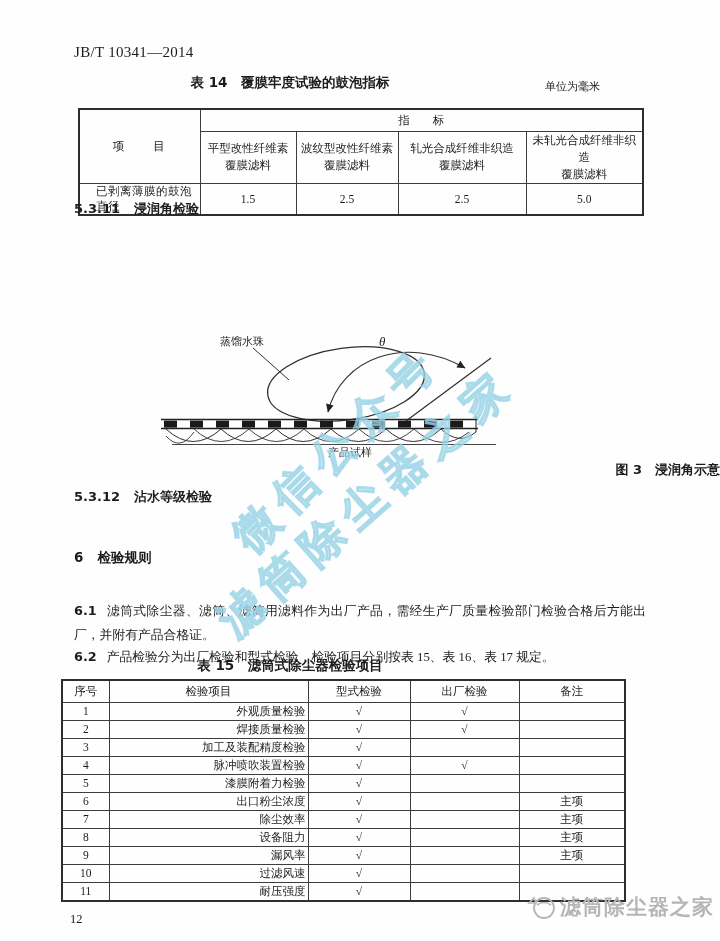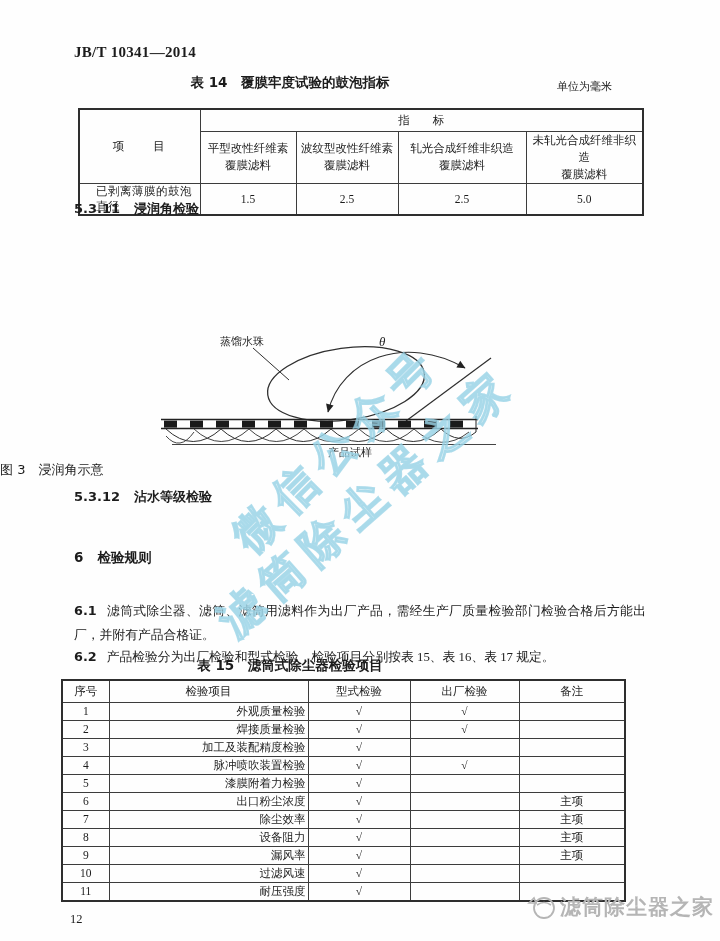--- a/index.html
+++ b/index.html
@@ -2,26 +2,26 @@
 <html><head>
 <meta charset="utf-8">
 <style>
   html,body { margin:0; padding:0; background:#e9e9e9; }
   .page {
     position:relative; width:720px; height:941px; margin:0 auto;
     background:#fefefe; overflow:hidden;
     font-family:"Liberation Serif","DejaVu Serif",serif; color:#1c1c1c;
   }
   
-  .doc-number { position:absolute; left:74px; top:44px; font-size:15px; font-weight:bold; letter-spacing:.3px; }
+  .doc-number { position:absolute; left:74px; top:44px; font-size:15px; font-weight:normal; letter-spacing:.3px; }
   .t-caption { position:absolute; left:0; width:580px; text-align:center;
                font-family:"DejaVu Sans","Liberation Sans",sans-serif; font-weight:bold; font-size:13.5px; }
   #t14-caption { top:74px; }
   #t15-caption { top:657px; }
-  .unit-note { position:absolute; top:79px; right:108px; font-size:11px; }
+  .unit-note { position:absolute; top:79px; right:120px; font-size:11px; }
 
   
   table { border-collapse:collapse; table-layout:fixed; position:absolute; background:transparent; }
   table td, table th { border:1px solid #3c3c3c; font-weight:normal; text-align:center;
                        vertical-align:middle; font-size:11.5px; padding:0 2px; }
   table { border:2px solid #2e2e2e; }
   #table14 { left:78px; top:108px; width:564px; }
   #table14 .rh { height:22px; }
   #table14 .ch { height:42px; white-space:pre-line; line-height:17px; }
   #table14 .dr td { height:24px; }
@@ -44,22 +44,22 @@
   #h5311 { top:200px; }
   #p5311 { top:229px; }
   #h5312 { top:488px; }
   #p5312 { top:511px; }
   #h6    { top:549px; font-size:13.5px; }
   #p61   { top:586px; }
   #p62   { top:632px; }
 
   
   .figure-wrap { position:absolute; left:158px; top:332px; width:360px; height:130px; }
-  .fig-caption { position:absolute; top:461px; left:0; width:720px; text-align:left;
-                 font-family:"DejaVu Sans","Liberation Sans",sans-serif; font-weight:normal; font-size:13px; }
+  .fig-caption { position:absolute; top:461px; left:0; width:720px; text-align:right;
+                 font-family:"DejaVu Sans","Liberation Sans",sans-serif; font-weight:bold; font-size:13px; }
   .figure-wrap svg text { font-family:"Liberation Serif","DejaVu Serif",serif; fill:#222; }
 
   
   .page-num { position:absolute; left:70px; top:912px; font-size:12.5px; }
   .footer-logo { position:absolute; left:527px; top:893px; display:flex; align-items:center; gap:3px;
                  color:#b5b5b5; font-family:"DejaVu Sans","Liberation Sans",sans-serif;
                  font-weight:bold; font-size:21px; letter-spacing:1px; white-space:nowrap; }
 
   
   .wm-line { position:absolute; font-family:"DejaVu Sans","Liberation Sans",sans-serif; font-weight:bold;

